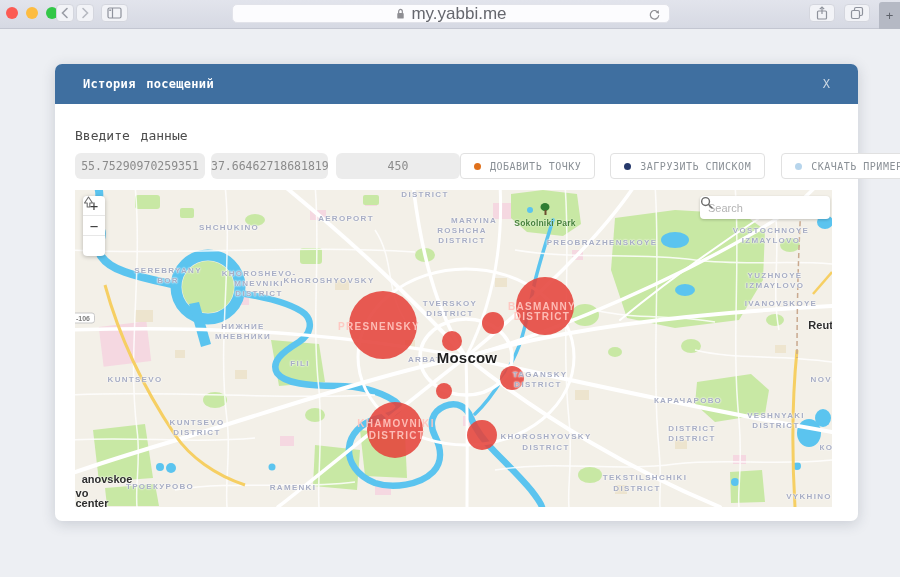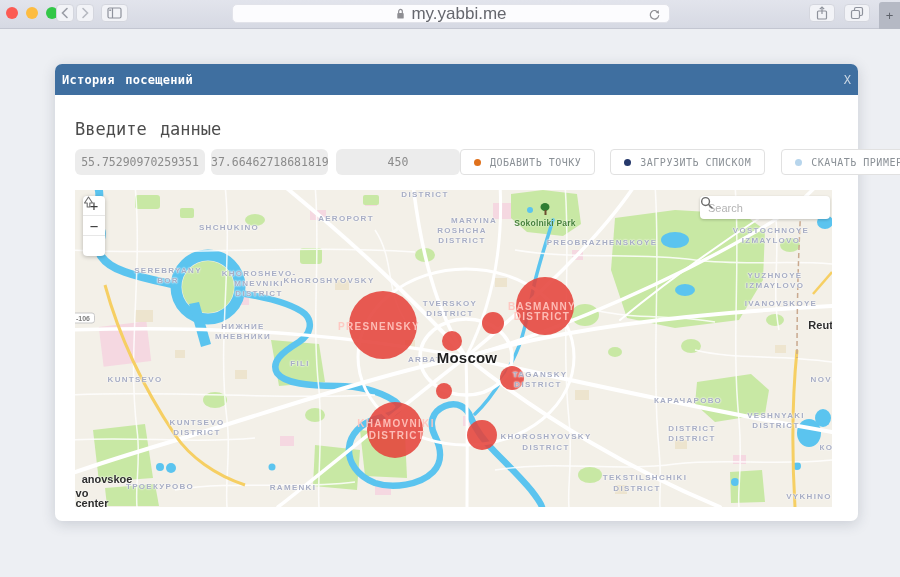--- a/index.html
+++ b/index.html
@@ -15,24 +15,24 @@
   .sidebar-btn { position:absolute; left:101px; top:4px; width:27px; height:18px; background:#f2f3f7; border:1px solid #d4d6de; border-radius:4px; display:flex; align-items:center; justify-content:center; }
   .urlbar { position:absolute; left:232px; top:4px; width:438px; height:19px; background:#fcfcfe; border:1px solid #e2e3ea; border-radius:5px; display:flex; align-items:center; justify-content:center; gap:5px; }
   .url-text { font-size:17px; color:#65676e; }
   .reload { position:absolute; right:8px; top:3px; }
   .tr-icons { position:absolute; right:30px; top:4px; display:flex; gap:9px; }
   .icon-btn { width:26px; height:18px; background:#f2f3f7; border:1px solid #d4d6de; border-radius:4px; display:flex; align-items:center; justify-content:center; }
   .newtab-strip { position:absolute; right:0; top:2px; width:21px; height:27px; background:#b5b9c4; border-radius:3px 0 0 0; display:flex; align-items:center; justify-content:center; font-size:13px; color:#5d616a; }
 
   
   .modal { position:absolute; left:55px; top:64px; width:803px; height:457px; background:#fff; border-radius:7px; box-shadow:0 3px 14px rgba(40,50,70,.18); }
-  .modal-header { height:31px; background:#3f6fa0; border-radius:7px 7px 0 0; display:flex; align-items:center; padding:0 7px; }
+  .modal-header { height:40px; background:#3f6fa0; border-radius:7px 7px 0 0; display:flex; align-items:center; padding:0 28px; }
   .modal-title { font-family:"DejaVu Sans Mono", monospace; font-weight:bold; font-size:12px; color:#ffffff; letter-spacing:.3px; word-spacing:3px; }
   .modal-close { margin-left:auto; font-family:"DejaVu Sans Mono", monospace; font-size:12px; color:#ccd8e4; cursor:pointer; }
-  .intro { margin:24px 0 0 20px; font-family:"DejaVu Sans Mono", monospace; font-size:17px; color:#4c4c4c; word-spacing:3px; }
+  .intro { margin:24px 0 0 20px; font-family:"DejaVu Sans Mono", monospace; font-size:13px; color:#4c4c4c; word-spacing:3px; }
   .form-row { display:flex; align-items:center; margin:10px 20px 0 20px; }
   .coord-input { height:26px; background:#ececec; border:none; border-radius:6px; font-family:"DejaVu Sans Mono", monospace; font-size:11.5px; color:#8b8b8b; text-align:center; outline:none; }
   .in-lat { width:130px; } .in-lon { width:117px; margin-left:6px; } .in-rad { width:124px; margin-left:8px; }
   .btn { height:26px; background:#fff; border:1px solid #e1e1e1; border-radius:4px; display:flex; align-items:center; justify-content:center; padding:0 13px; font-family:"DejaVu Sans Mono", monospace; font-size:10px; color:#8a9096; letter-spacing:.5px; cursor:pointer; white-space:nowrap; }
   .dot { width:7px; height:7px; border-radius:50%; margin-right:9px; flex:0 0 auto; }
   .b1 { margin-left:auto; } .b2 { margin-left:15px;justify-content:space-between; } .b3 { margin-left:16px; }
 
   
   .map { position:absolute; left:20px; top:126px; width:757px; height:317px; background:#f3f0e8; overflow:hidden; }
   .map svg { position:absolute; left:0; top:0; }

